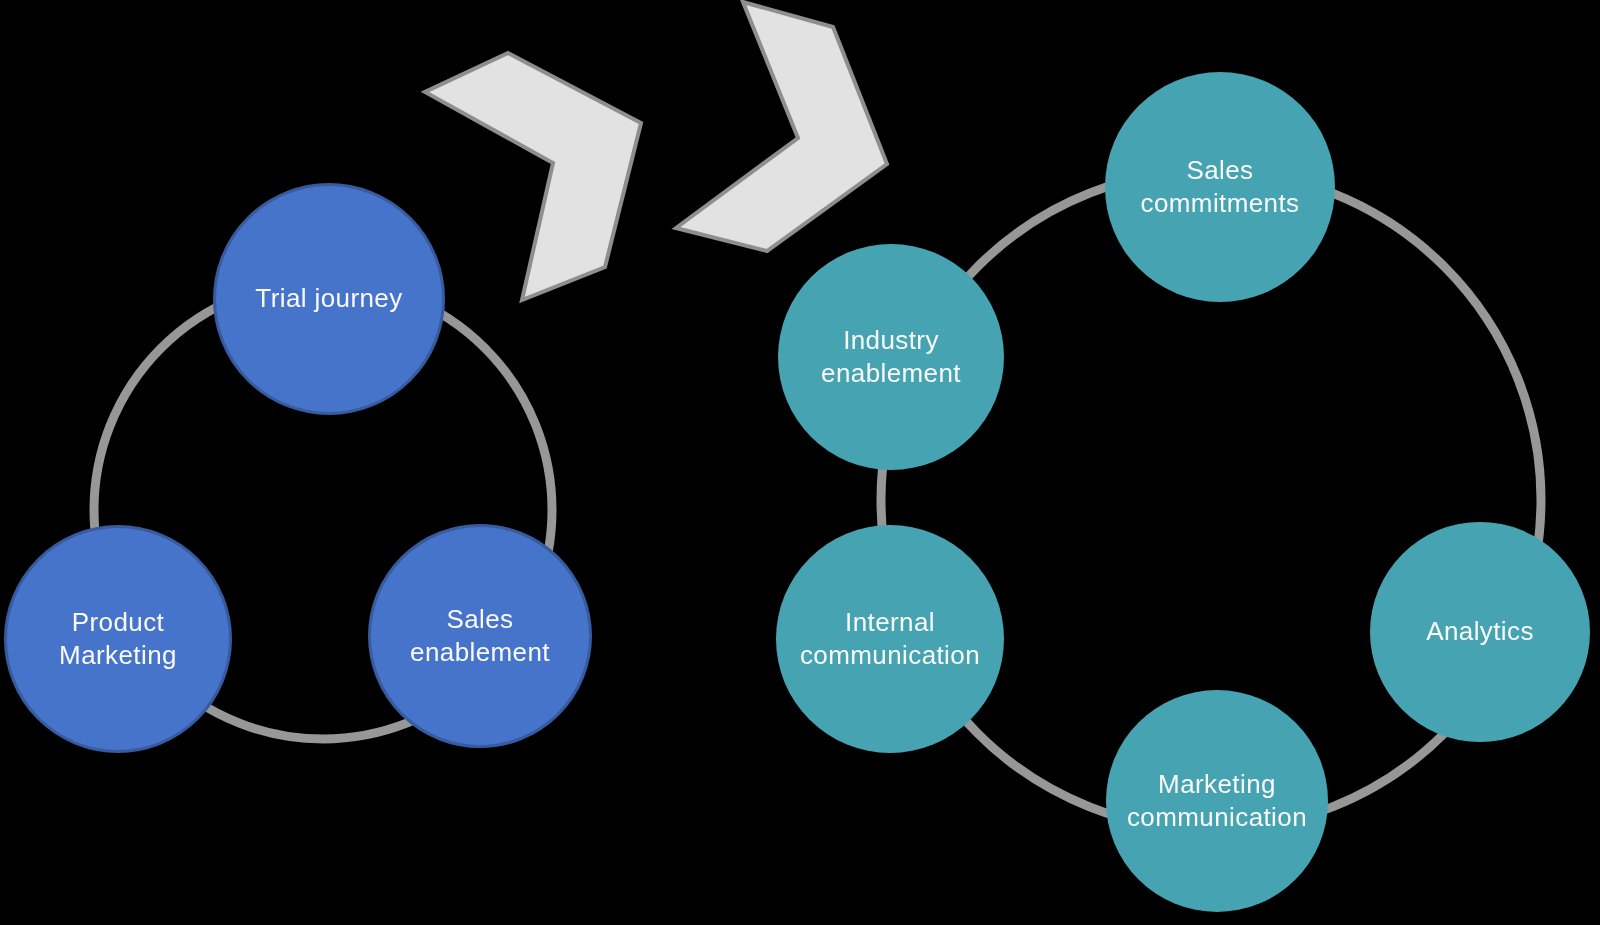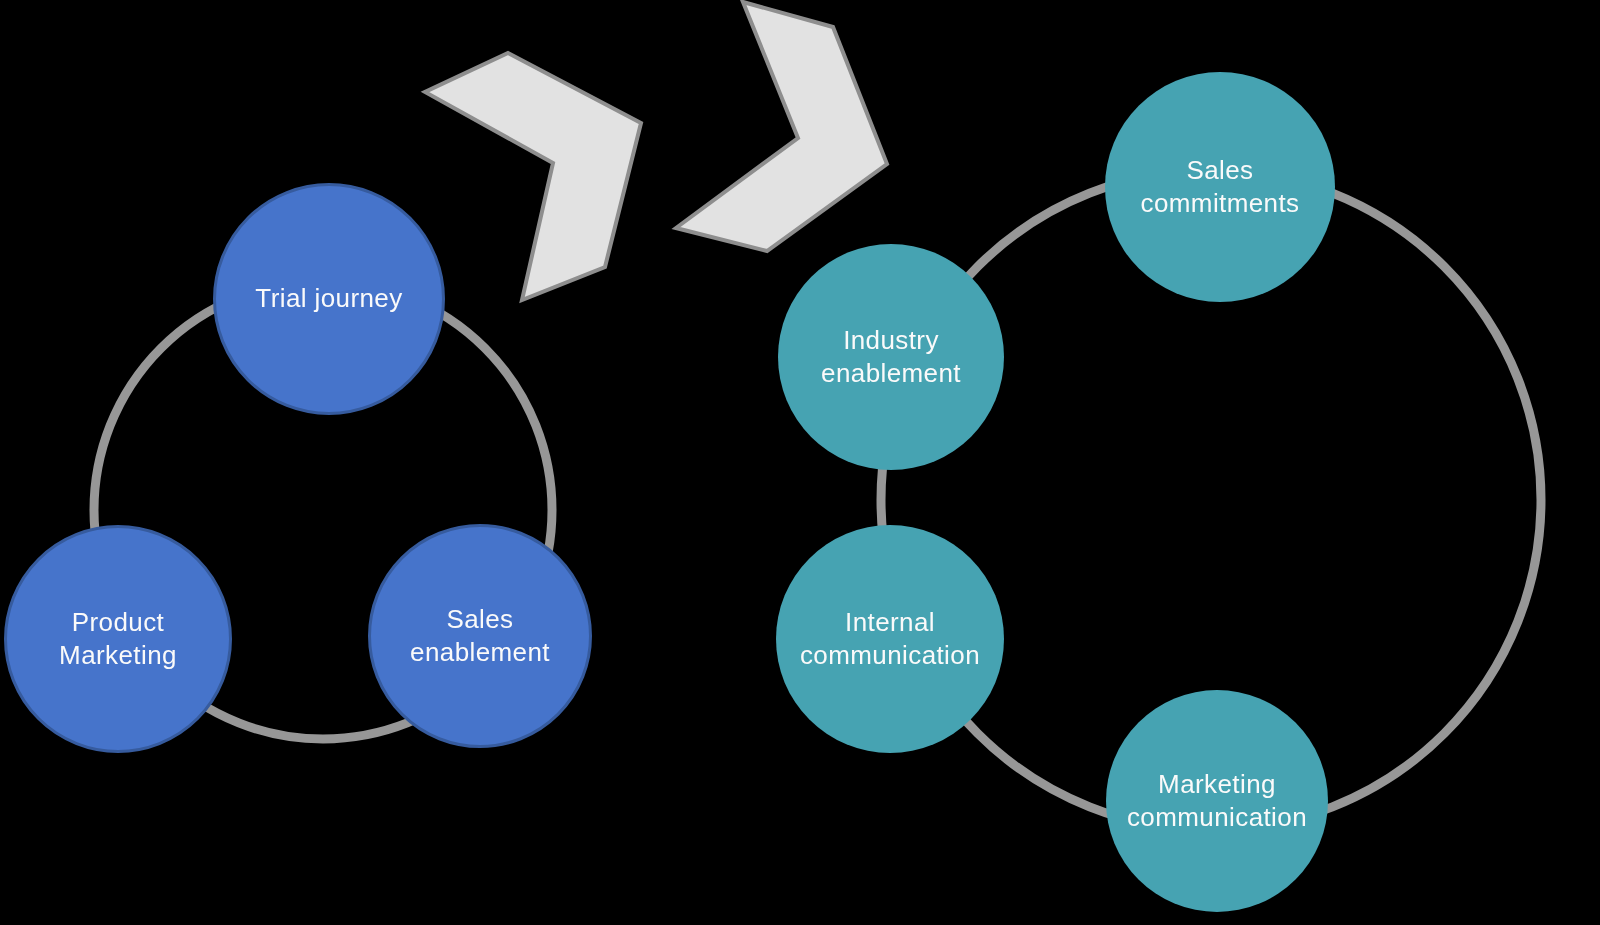--- a/index.html
+++ b/index.html
@@ -66,20 +66,23 @@
     <span class="label">Sales
 enablement</span>
   </div>
 
   <div class="node teal" style="left:1105px;top:72px;width:230px;height:230px;">
     <span class="label">Sales
 commitments</span>
   </div>
 
 
+  <div class="node teal" style="left:1370px;top:522px;width:220px;height:220px;">
+    <span class="label">Analytics</span>
+  </div>
 
   <div class="node teal" style="left:1106px;top:690px;width:222px;height:222px;">
     <span class="label">Marketing
 communication</span>
   </div>
 
   <div class="node teal" style="left:776px;top:525px;width:228px;height:228px;">
     <span class="label">Internal
 communication</span>
   </div>

